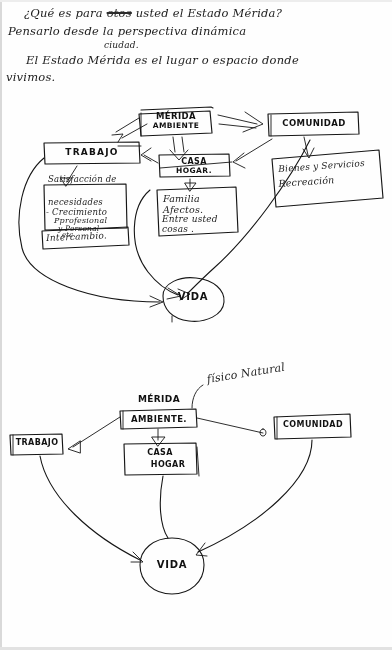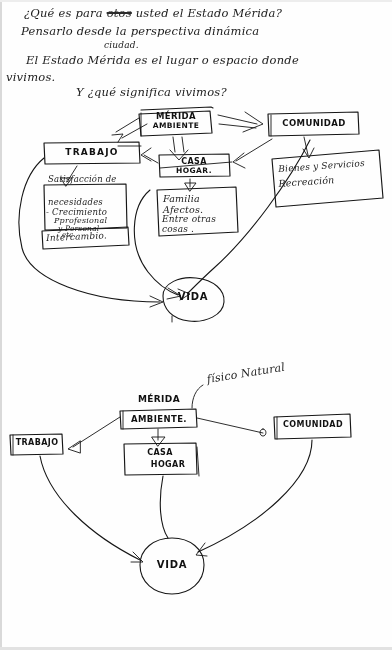--- a/index.html
+++ b/index.html
@@ -182,29 +182,28 @@
     <path class="ink" d="M312 440 C312 480 260 524 198 552"></path>
     <path class="ink ink-thin" d="M205 543 L196 555 L207 556"></path>
   </svg>
 
   <div class="hw hw-cursive prompt-line" style="left:24px; top:6px;">
     <span>¿Qué es para</span>
     <span class="strike">otos</span>
     <span>usted el Estado Mérida?</span>
   </div>
 
-  <div class="hw hw-cursive prompt-line" style="left:21px; top:24px;">Pensarlo desde la perspectiva dinámica</div>
+  <div class="hw hw-cursive prompt-line" style="left:8px; top:24px;">Pensarlo desde la perspectiva dinámica</div>
 
   <div class="hw hw-cursive" style="left:104px; top:40px; font-size:9px;">ciudad.</div>
 
   <div class="hw hw-cursive prompt-line" style="left:26px; top:53px;">El Estado Mérida es el lugar o espacio donde</div>
 
   <div class="hw hw-cursive prompt-line" style="left:6px; top:70px;">vivimos.</div>
 
-  <div class="hw hw-cursive prompt-line" style="left:76px; top:85px;">Y ¿qué significa vivimos?</div>
 
   <div class="node-label hw-print" style="left:145px; top:111px; width:62px; font-size:8.5px;">MÉRIDA</div>
   <div class="node-label hw-print" style="left:145px; top:121px; width:62px; font-size:7.5px;">AMBIENTE</div>
 
   <div class="node-label hw-print" style="left:272px; top:118px; width:84px; font-size:8.5px;">COMUNIDAD</div>
 
   <div class="node-label hw-print" style="left:48px; top:147px; width:88px; font-size:9px; letter-spacing:1.2px;">TRABAJO</div>
 
   <div class="node-label hw-print" style="left:161px; top:157px; width:66px; font-size:8px;">CASA</div>
   <div class="node-label hw-print" style="left:161px; top:166px; width:66px; font-size:7.5px;">HOGAR.</div>
@@ -215,21 +214,21 @@
   <div class="hw hw-cursive" style="left:48px; top:174px; font-size:8.5px;">Satisfacción de</div>
   <div class="hw hw-cursive" style="left:48px; top:197px; font-size:8.5px;">necesidades</div>
   <div class="hw hw-cursive" style="left:46px; top:207px; font-size:8.5px;">- Crecimiento</div>
   <div class="hw hw-cursive" style="left:54px; top:216px; font-size:8px;">Pprofesional</div>
   <div class="hw hw-cursive" style="left:58px; top:224px; font-size:7.5px;">y Personal</div>
   <div class="hw hw-cursive" style="left:62px; top:231px; font-size:7px;">etc.</div>
   <div class="hw hw-cursive" style="left:46px; top:233px; font-size:9px; transform:rotate(-2.5deg);">Intercambio.</div>
 
   <div class="hw hw-cursive" style="left:163px; top:193px; font-size:9.5px;">Familia</div>
   <div class="hw hw-cursive" style="left:163px; top:204px; font-size:9.5px;">Afectos.</div>
-  <div class="hw hw-cursive" style="left:162px; top:214px; font-size:9px;">Entre otras</div>
+  <div class="hw hw-cursive" style="left:162px; top:214px; font-size:9px;">Entre usted</div>
   <div class="hw hw-cursive" style="left:162px; top:224px; font-size:9px;">cosas .</div>
 
   <div class="node-label hw-print" style="left:168px; top:291px; width:50px; font-size:10px; letter-spacing:.8px;">VIDA</div>
 
   <div class="node-label hw-print" style="left:126px; top:394px; width:66px; font-size:9px;">MÉRIDA</div>
 
   <div class="node-label hw-print" style="left:124px; top:414px; width:70px; font-size:8.5px;">AMBIENTE.</div>
 
   <div class="hw hw-cursive" style="left:206px; top:373px; font-size:11px; transform:rotate(-9deg);">físico Natural</div>
 

